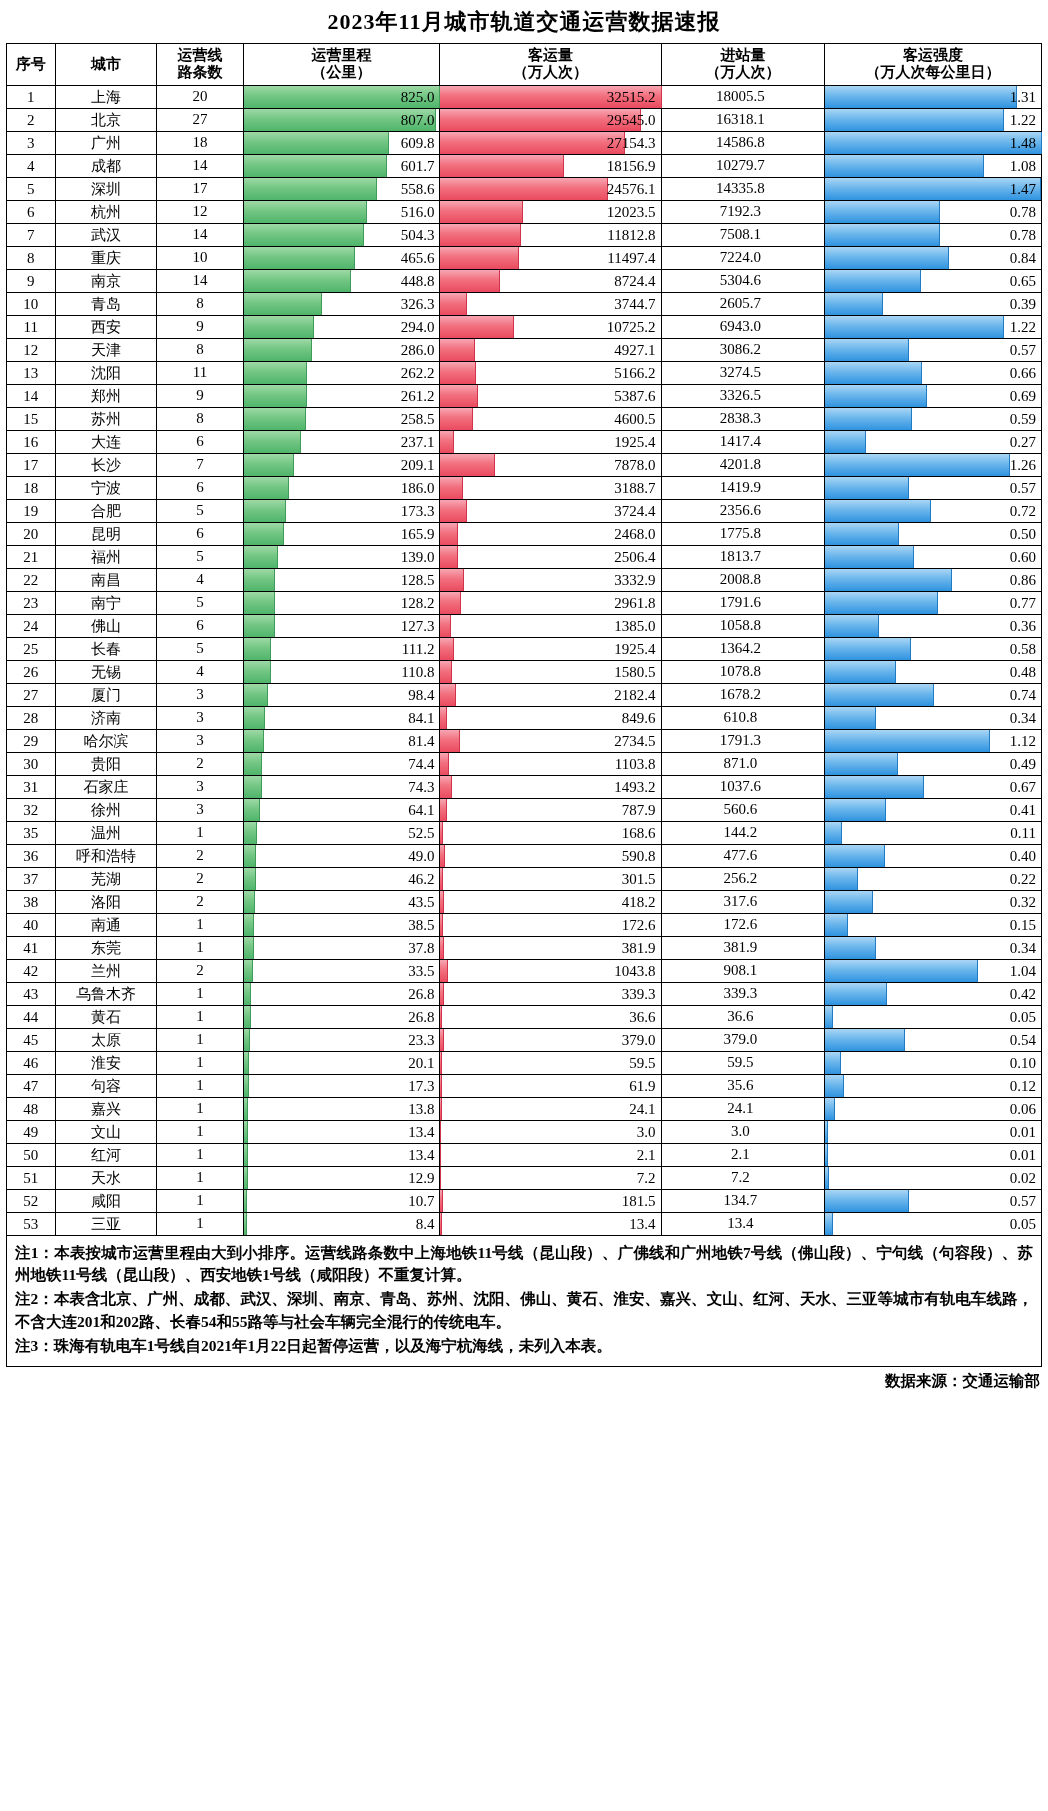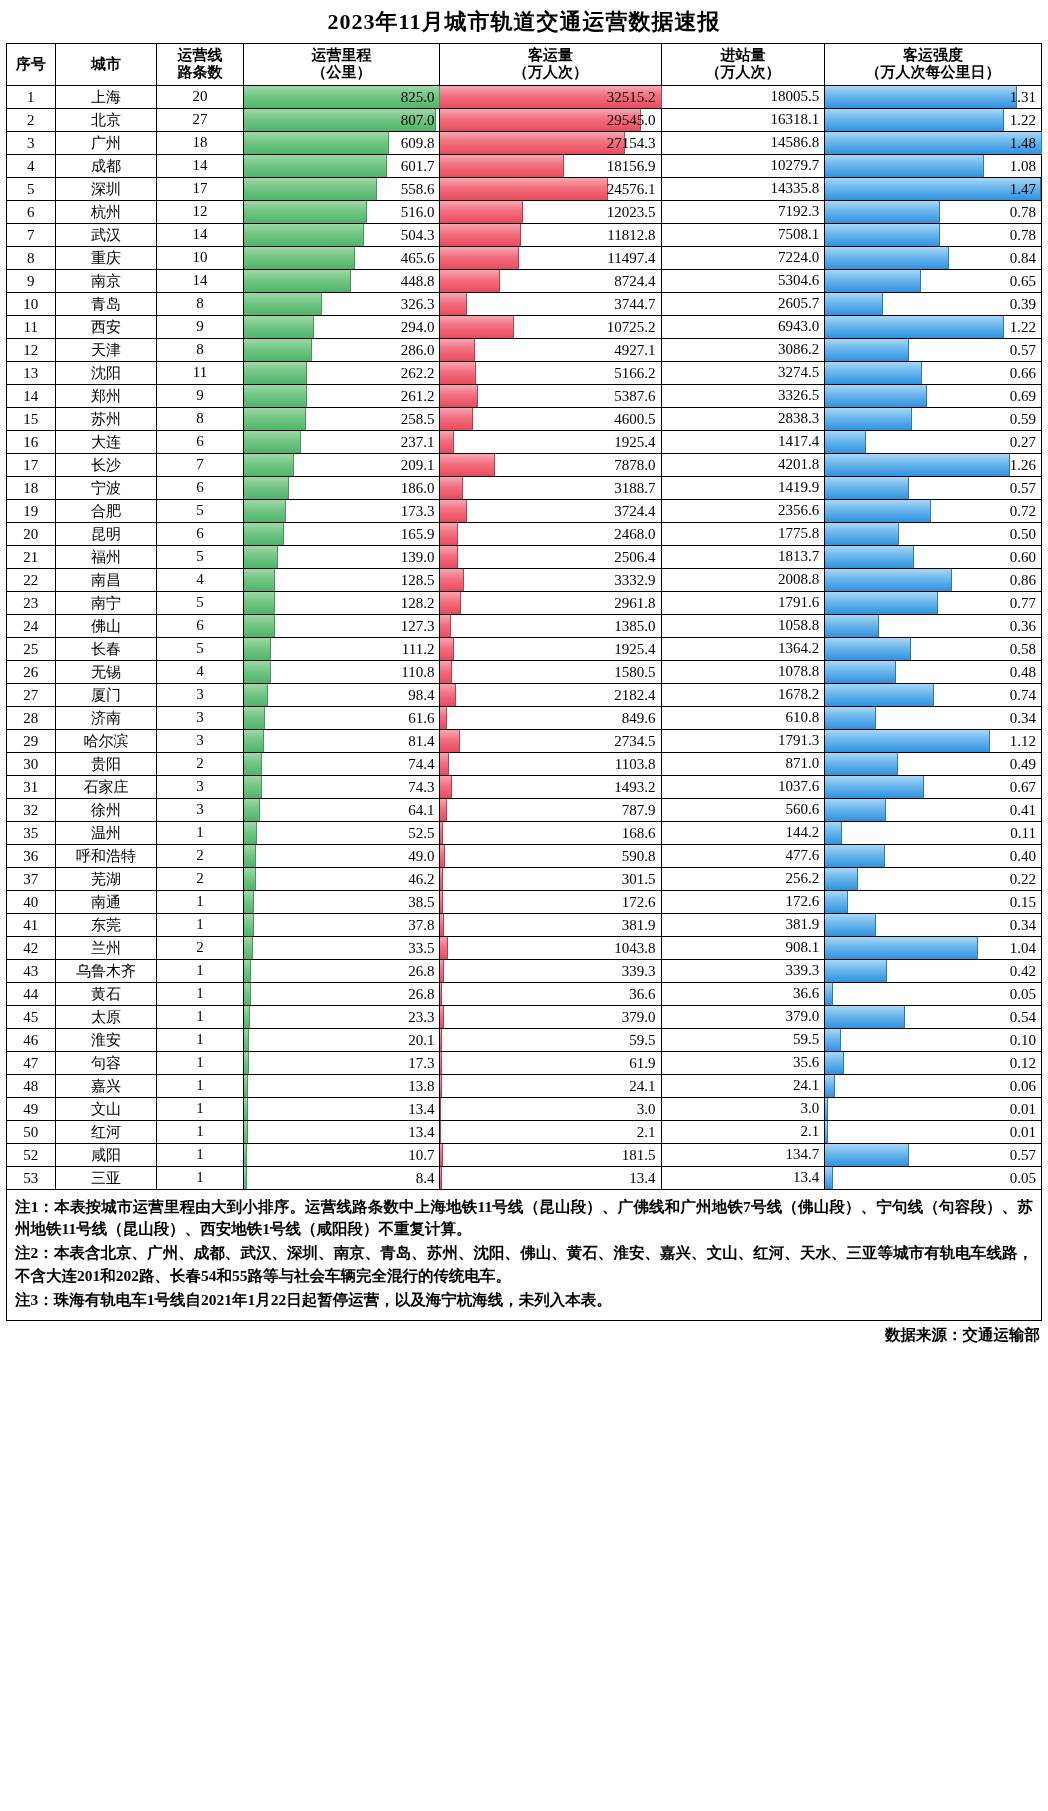--- a/index.html
+++ b/index.html
@@ -17,21 +17,21 @@
   }
   col.c-idx{width:44px}
   col.c-city{width:92px}
   col.c-lines{width:78px}
   col.c-km{width:178px}
   col.c-pass{width:200px}
   col.c-enter{width:148px}
   col.c-int{width:196px}
   td.idx,td.city{text-align:center;height:22px;line-height:22px;}
   td.lines{text-align:center;}
-  td.enter{text-align:right;padding-right:5px;}
+  td.enter{text-align:center;padding-right:5px;}
   
   td.barcell{position:relative;height:22px;}
   td.barcell .bar{
     position:absolute;left:0;top:0;bottom:0;
   }
   td.barcell .val{
     position:relative;display:block;text-align:right;padding-right:5px;
     line-height:22px;z-index:2;
   }
   .bar.green{
@@ -572,21 +572,21 @@
             <div class="bar blue" style="width: 50%;"></div>
             <span class="val">0.74</span>
           </td>
         </tr>
         <tr>
           <td class="idx">28</td>
           <td class="city">济南</td>
           <td class="lines">3</td>
           <td class="barcell">
             <div class="bar green" style="width: 10.19%;"></div>
-            <span class="val">61.6</span>
+            <span class="val">84.1</span>
           </td>
           <td class="barcell">
             <div class="bar red" style="width: 2.61%;"></div>
             <span class="val">849.6</span>
           </td>
           <td class="enter">610.8</td>
           <td class="barcell">
             <div class="bar blue" style="width: 22.97%;"></div>
             <span class="val">0.34</span>
           </td>
@@ -711,20 +711,38 @@
             <div class="bar red" style="width: 0.93%;"></div>
             <span class="val">301.5</span>
           </td>
           <td class="enter">256.2</td>
           <td class="barcell">
             <div class="bar blue" style="width: 14.86%;"></div>
             <span class="val">0.22</span>
           </td>
         </tr>
         <tr>
+          <td class="idx">38</td>
+          <td class="city">洛阳</td>
+          <td class="lines">2</td>
+          <td class="barcell">
+            <div class="bar green" style="width: 5.27%;"></div>
+            <span class="val">43.5</span>
+          </td>
+          <td class="barcell">
+            <div class="bar red" style="width: 1.29%;"></div>
+            <span class="val">418.2</span>
+          </td>
+          <td class="enter">317.6</td>
+          <td class="barcell">
+            <div class="bar blue" style="width: 21.62%;"></div>
+            <span class="val">0.32</span>
+          </td>
+        </tr>
+        <tr>
           <td class="idx">40</td>
           <td class="city">南通</td>
           <td class="lines">1</td>
           <td class="barcell">
             <div class="bar green" style="width: 4.67%;"></div>
             <span class="val">38.5</span>
           </td>
           <td class="barcell">
             <div class="bar red" style="width: 0.53%;"></div>
             <span class="val">172.6</span>
@@ -906,20 +924,38 @@
             <span class="val">13.4</span>
           </td>
           <td class="barcell">
             <div class="bar red" style="width: 0.01%;"></div>
             <span class="val">2.1</span>
           </td>
           <td class="enter">2.1</td>
           <td class="barcell">
             <div class="bar blue" style="width: 0.68%;"></div>
             <span class="val">0.01</span>
+          </td>
+        </tr>
+        <tr>
+          <td class="idx">51</td>
+          <td class="city">天水</td>
+          <td class="lines">1</td>
+          <td class="barcell">
+            <div class="bar green" style="width: 1.56%;"></div>
+            <span class="val">12.9</span>
+          </td>
+          <td class="barcell">
+            <div class="bar red" style="width: 0.02%;"></div>
+            <span class="val">7.2</span>
+          </td>
+          <td class="enter">7.2</td>
+          <td class="barcell">
+            <div class="bar blue" style="width: 1.35%;"></div>
+            <span class="val">0.02</span>
           </td>
         </tr>
         <tr>
           <td class="idx">52</td>
           <td class="city">咸阳</td>
           <td class="lines">1</td>
           <td class="barcell">
             <div class="bar green" style="width: 1.3%;"></div>
             <span class="val">10.7</span>
           </td>

